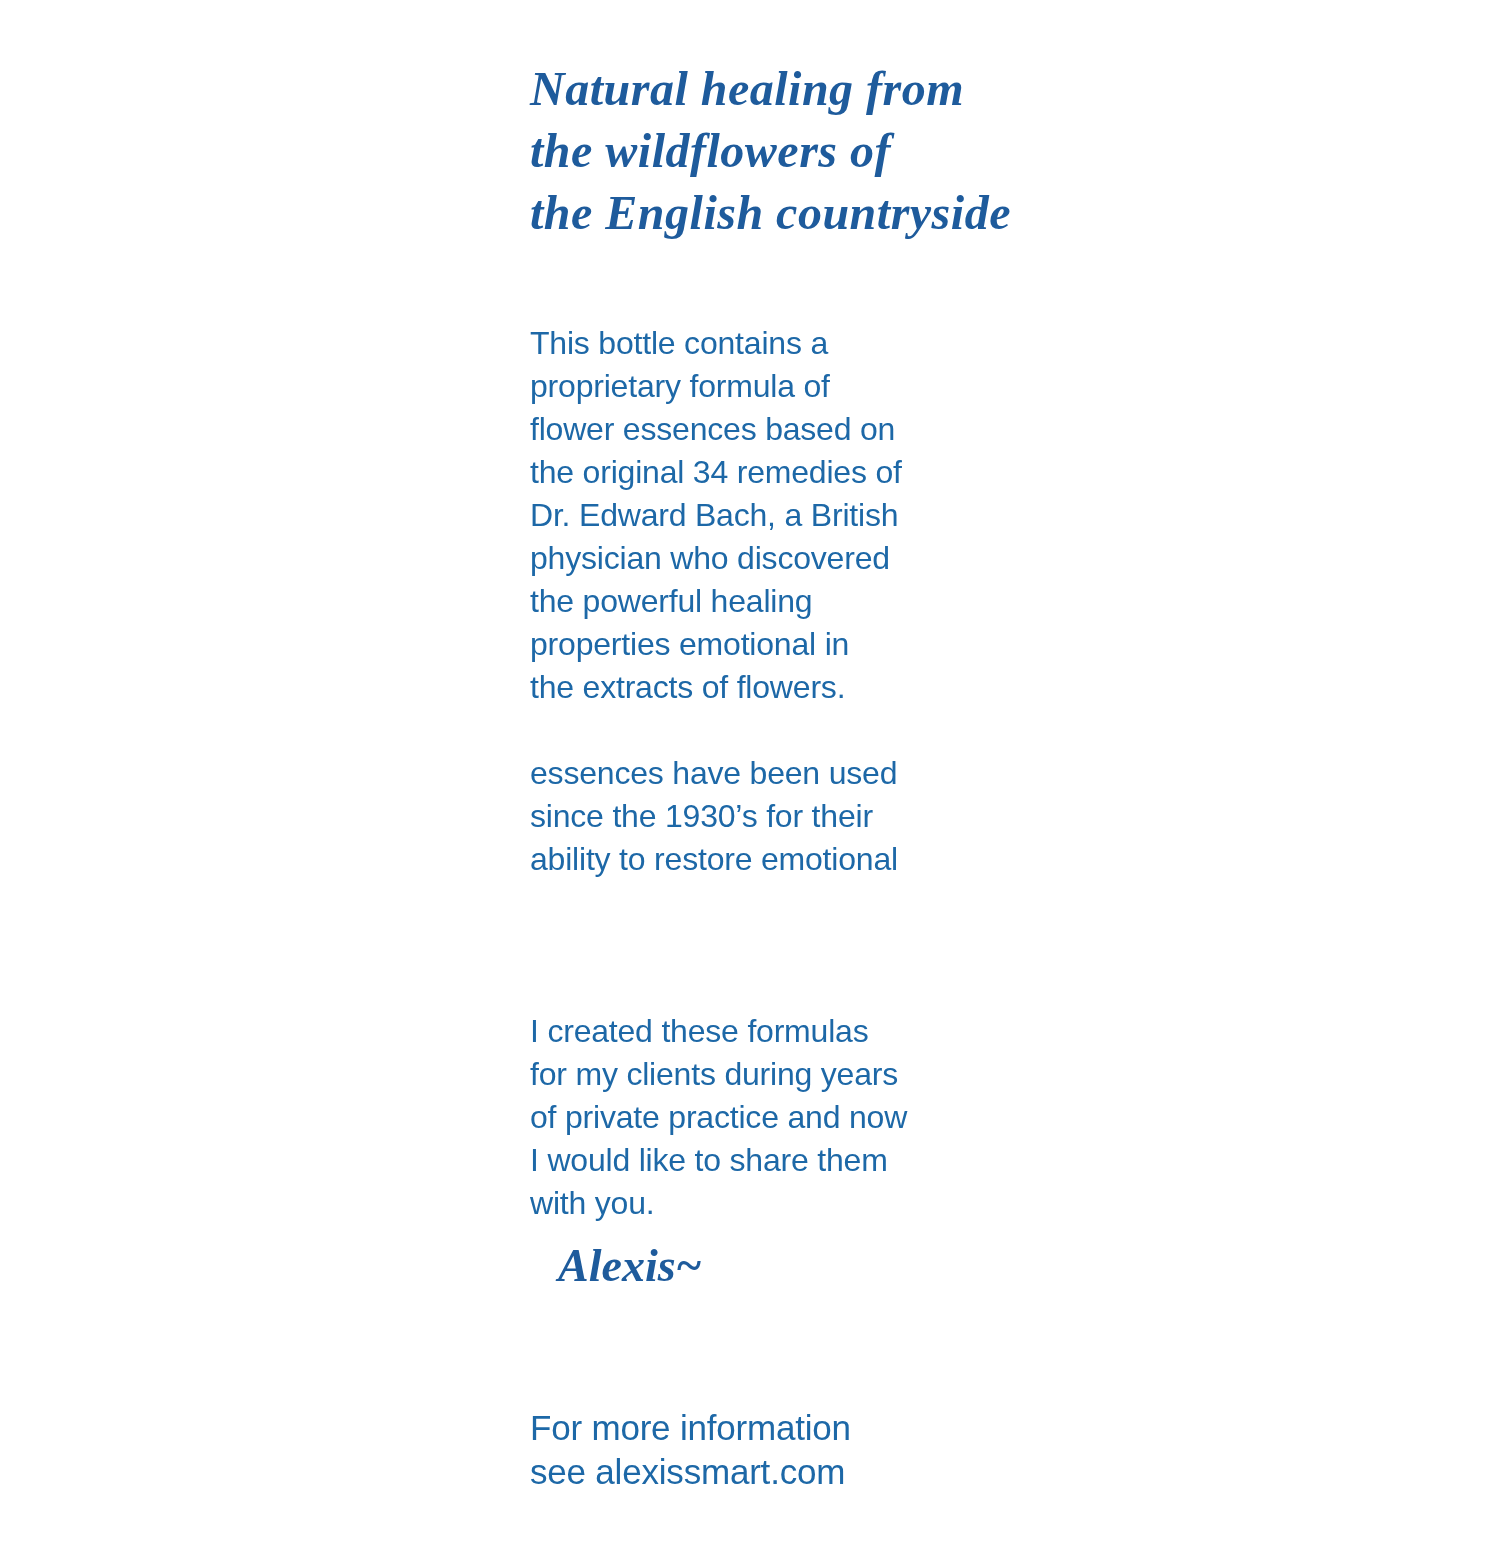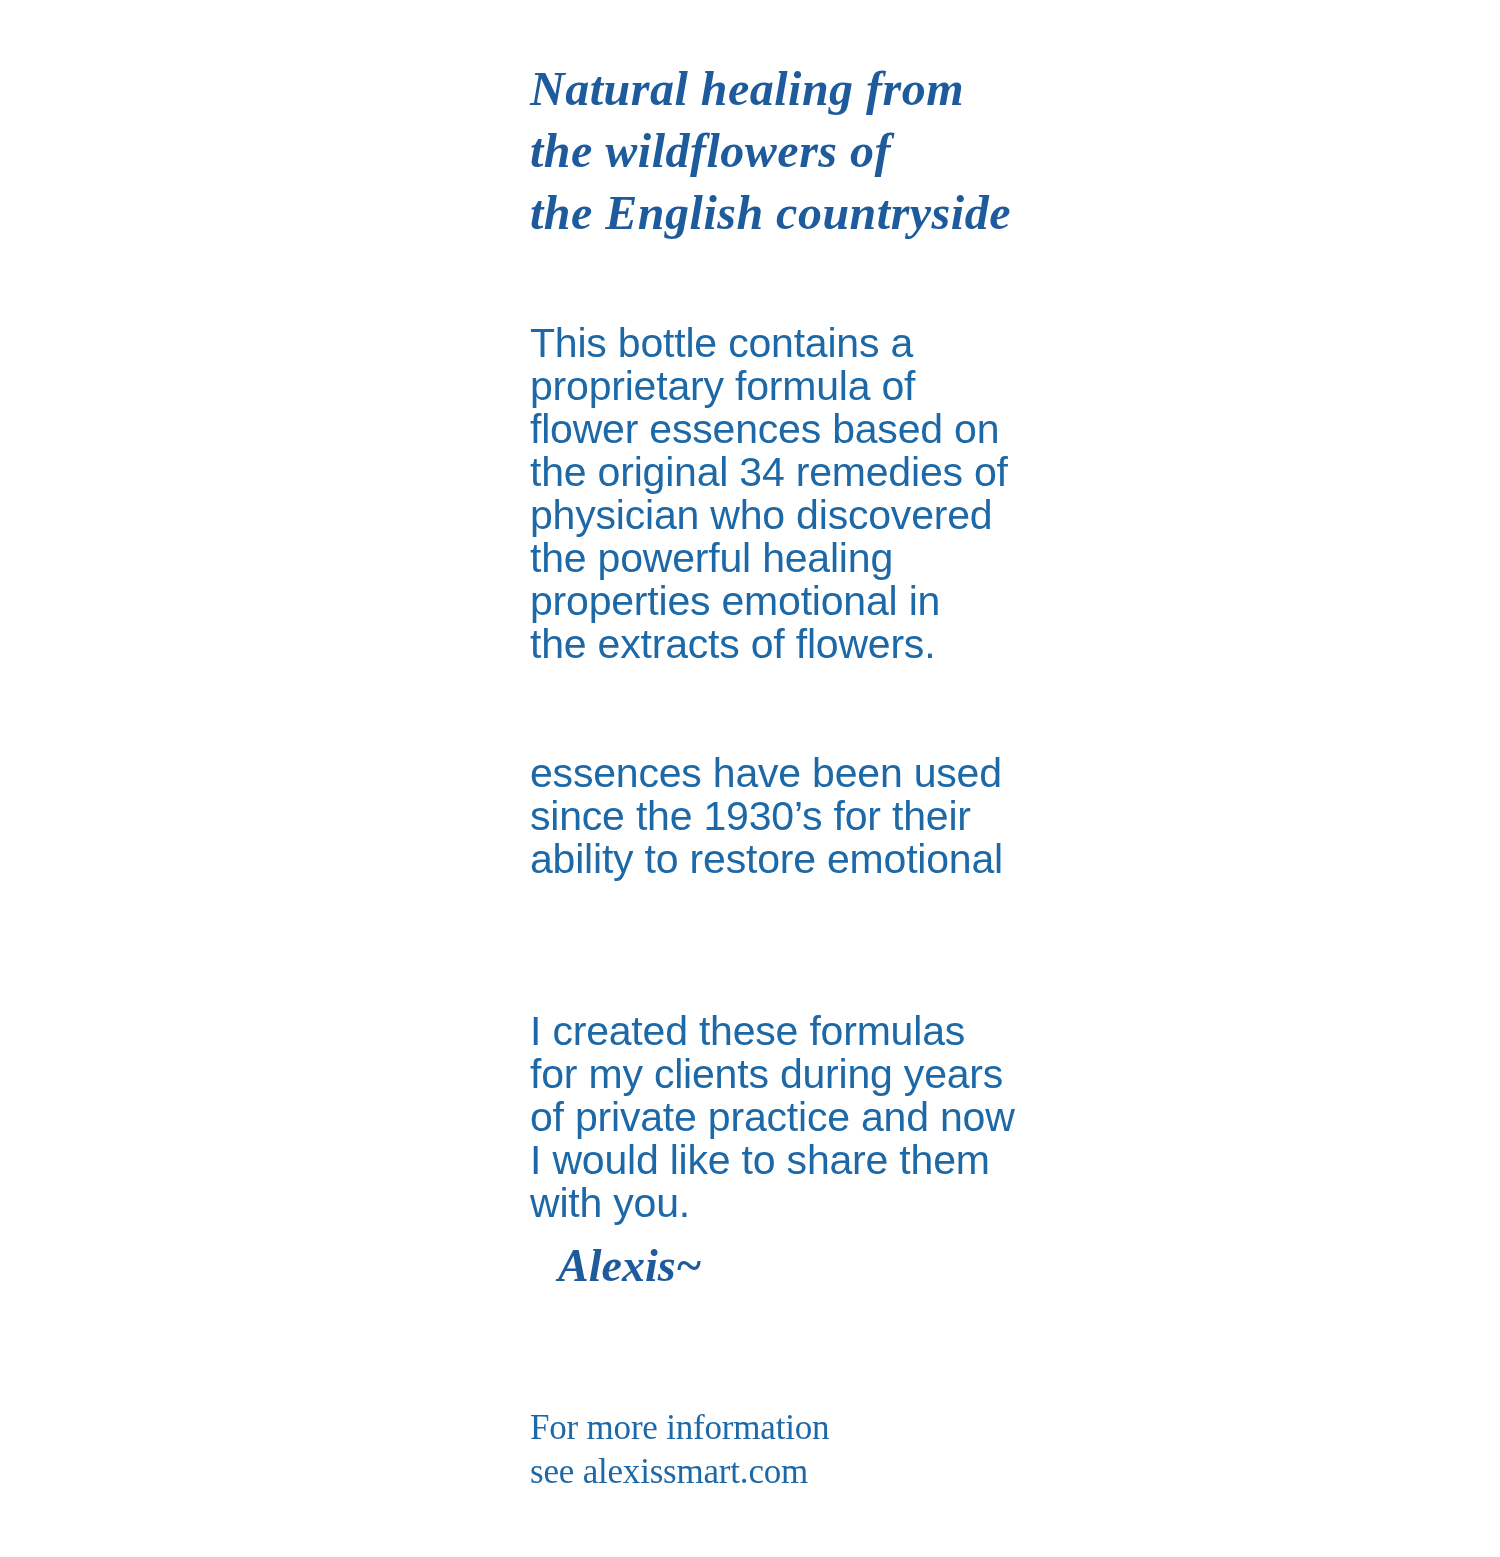--- a/index.html
+++ b/index.html
@@ -31,41 +31,41 @@
     font-style: italic;
     font-weight: 600;
     font-size: 48px;
     line-height: 62px;
     color: var(--color-heading);
     letter-spacing: 0.5px;
   }
   .para {
     font-family: "Liberation Sans", "DejaVu Sans", sans-serif;
     font-weight: 400;
-    font-size: 41px;
+    font-size: 32px;
     line-height: 43px;
     color: var(--color-body);
     letter-spacing: -0.2px;
   }
   .para-1 { top: 322px; }
   .para-2 { top: 752px; }
   .para-3 { top: 1010px; }
   .signature {
     top: 1238px;
     font-family: "Liberation Serif", "DejaVu Serif", serif;
     font-style: italic;
     font-weight: 600;
     font-size: 46px;
     line-height: 56px;
     color: var(--color-heading);
     margin-left: 28px;
   }
   .footer {
     top: 1406px;
-    font-family: Liberation Serif, serif;
+    font-family: Liberation Sans, sans-serif;
     font-weight: 400;
     font-size: 35px;
     line-height: 44px;
     color: var(--color-body);
     letter-spacing: -0.2px;
   }
 </style>
 </head>
 <body>
 
@@ -75,20 +75,21 @@
       <div>Natural healing from</div>
       <div>the wildflowers of</div>
       <div>the English countryside</div>
     </div>
 
   <div class="col para para-1">
       <div>This bottle contains a</div>
       <div>proprietary formula of</div>
       <div>flower essences based on</div>
       <div>the original 34 remedies of</div>
+      <div>Dr. Edward Bach, a British</div>
       <div>physician who discovered</div>
       <div>the powerful healing</div>
       <div>properties emotional in</div>
       <div>the extracts of flowers.</div>
     </div>
 
   <div class="col para para-2">
       <div>essences have been used</div>
       <div>since the 1930’s for their</div>
       <div>ability to restore emotional</div>

